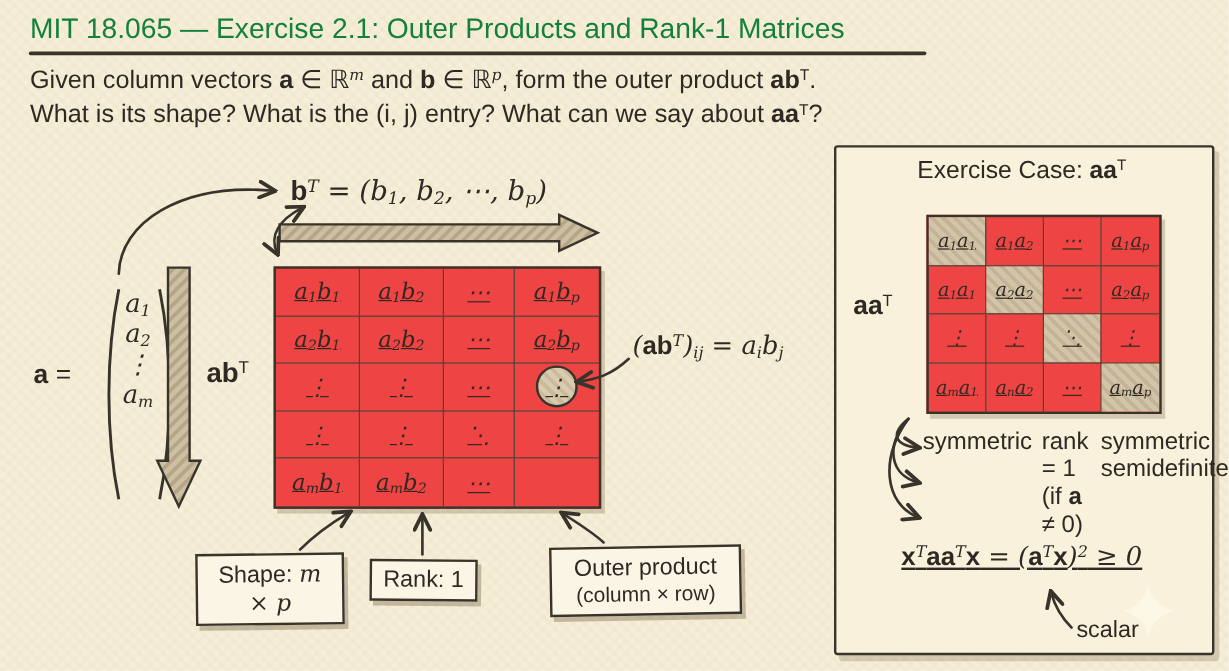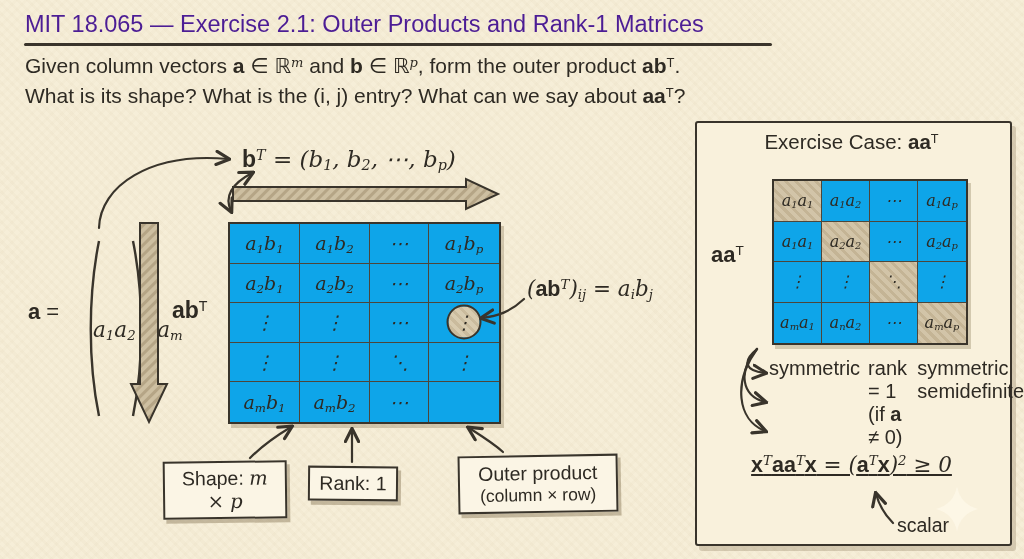--- a/index.html
+++ b/index.html
@@ -16,33 +16,33 @@
   }
   .abs{position:absolute;}
   
   .math{font-family:"DejaVu Serif","Liberation Serif",serif; font-style:italic;}
   .mi{font-family:"DejaVu Serif","Liberation Serif",serif; font-style:italic;}
   .b{font-family:"Liberation Sans","DejaVu Sans",sans-serif; font-weight:700; font-style:normal;}
   sub,sup{font-size:.62em; line-height:0;}
   sup{vertical-align:.5em;}
   sub{vertical-align:-.22em;}
 
-  .title{left:25px; top:11px; font-size:23.5px; color:#4c1d95; z-index:2;}
+  .title{left:25px; top:11px; font-size:23.5px; color:#15803d; z-index:2;}
   .rule{left:24px; top:43px; width:748px; height:2.5px; background:#3a342b; border-radius:2px; z-index:2;}
   .bodyline{left:25px; font-size:21px; z-index:2;}
   .l1{top:54px;} .l2{top:84px;}
 
   .bt-formula{left:242px; top:146px; font-size:23px; z-index:2;}
   .a-eq{left:28px; top:299px; font-size:22px; z-index:2;}
-  .vec{left:93px; top:241px; width:44px; height:176px; display:flex; flex-direction:row;
+  .vec{left:93px; top:241px; width:44px; height:176px; display:flex; flex-direction:column;
        align-items:center; font-size:21.5px; z-index:2;}
   .abt-label{left:172px; top:297px; font-size:23px; z-index:2;}
 
-  .mtx{display:grid; background:#0ea5e9; border:2.5px solid #39342b;
-       box-shadow:3px 4px 0 rgba(115,96,62,.28); z-index:2;}
+  .mtx{display:grid; background:#ef4444; border:2.5px solid #39342b;
+       box-shadow:3px 4px 0 rgba(115,96,62,.28); z-index:2;text-decoration:underline;}
   #main-matrix{left:228px; top:222px; grid-template-columns:70px 70px 59px 70px;
        grid-template-rows:repeat(5,39.6px); font-size:19px;}
   #aat-matrix{left:772px; top:179px; grid-template-columns:repeat(4,48px);
        grid-template-rows:repeat(4,40.5px); font-size:16px;}
   .cell{display:flex; align-items:center; justify-content:center; position:relative;
         border-right:1.6px solid #4d463a; border-bottom:1.6px solid #4d463a;
         font-family:"DejaVu Serif","Liberation Serif",serif; font-style:italic;}
   .cell:nth-child(4n){border-right:none;}
   #main-matrix .cell:nth-child(n+17){border-bottom:none;}
   #aat-matrix .cell:nth-child(n+13){border-bottom:none;}

